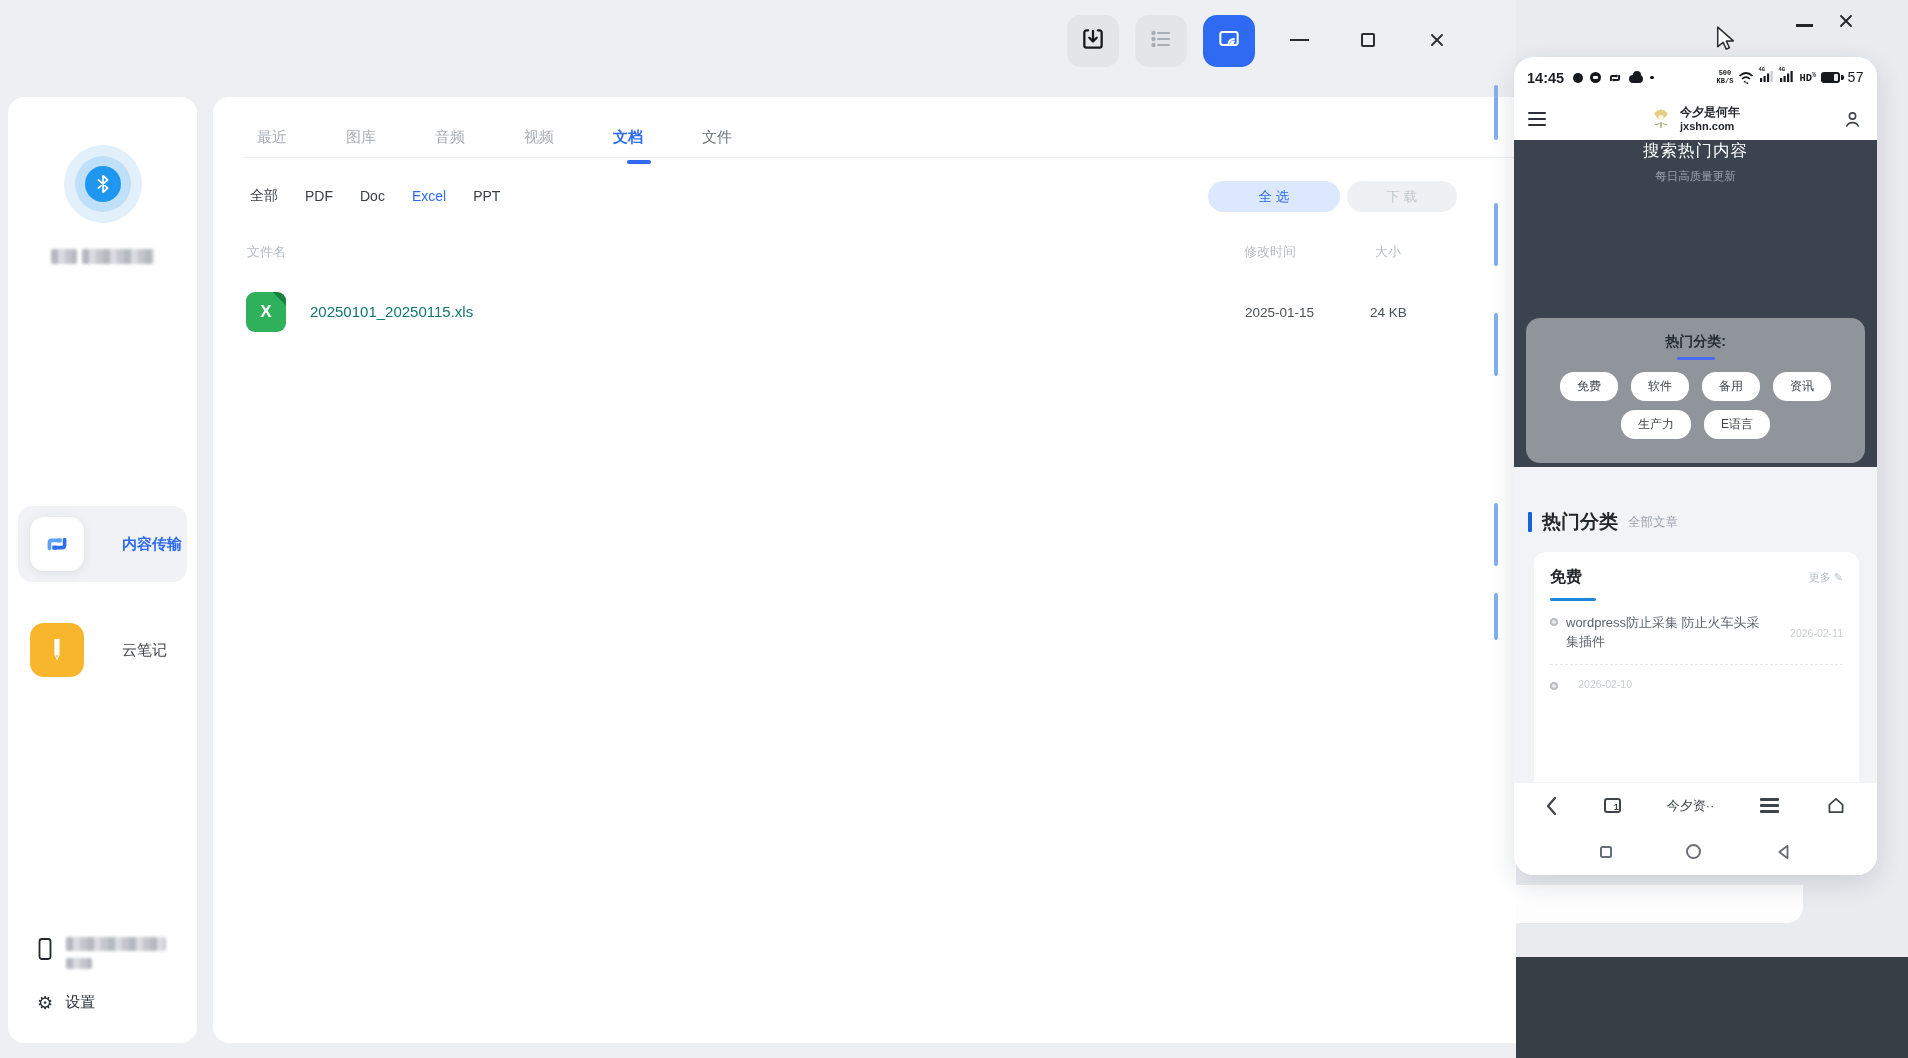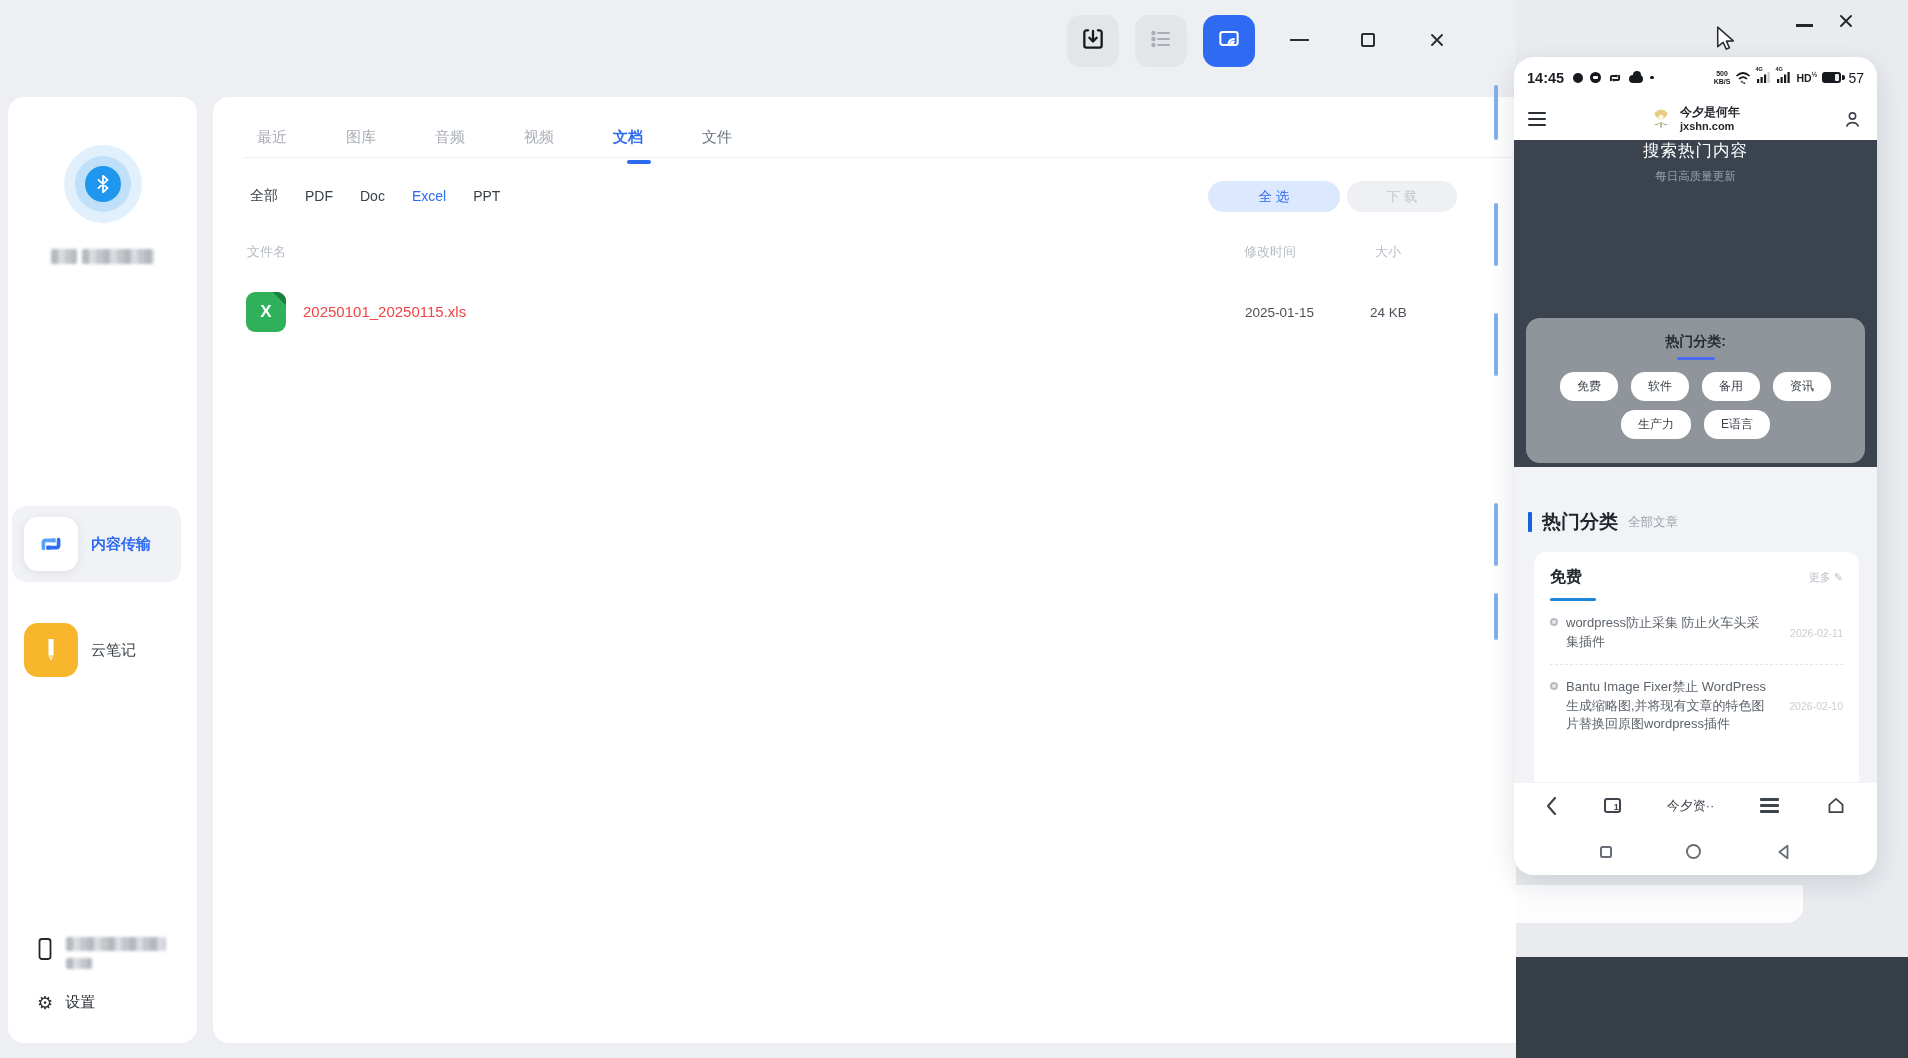--- a/index.html
+++ b/index.html
@@ -19,22 +19,22 @@
   .sidebar { position:absolute; left:8px; top:97px; width:189px; height:946px; background:#ffffff; border-radius:16px; }
   .bt-cluster { position:absolute; top:48px; left:0; width:100%; display:flex; flex-direction:column; align-items:center; }
   .bt-ring-outer { width:78px; height:78px; border-radius:50%; background:#e2f0fc; display:flex; align-items:center; justify-content:center; }
   .bt-ring-mid { width:56px; height:56px; border-radius:50%; background:#bededf6; background:#bfe0f8; display:flex; align-items:center; justify-content:center; }
   .bt-core { width:36px; height:36px; border-radius:50%; background:#1f97ef; display:flex; align-items:center; justify-content:center; }
   .blur-name { margin-top:26px; display:flex; gap:5px; filter:blur(1.6px); }
   .blur-name span, .blur-sm {
     display:inline-block; height:15px; border-radius:2px;
     background:repeating-linear-gradient(90deg,#b4b8bf 0 7px,#d8dbdf 7px 14px,#c3c7cc 14px 21px);
   }
-  .side-item { position:absolute; left:4px; width:169px; height:76px; border-radius:14px;
-               display:flex; align-items:center; padding-left:12px; cursor:pointer; }
+  .side-item { position:absolute; left:10px; width:169px; height:76px; border-radius:14px;
+               display:flex; align-items:center; padding-left:12px; cursor:pointer;gap:25px; }
   .side-item.selected { background:#f1f2f5; }
   .icon-tile { width:54px; height:54px; border-radius:14px; display:flex; align-items:center; justify-content:center; flex:none; }
   .tile-white { background:#fff; box-shadow:0 2px 10px rgba(40,60,90,.10); }
   .tile-yellow { background:#f8b62c; }
   .side-item .lbl { margin-left:13px; font-size:15px; color:#3d434b; }
   .side-item.selected .lbl { color:#2e6bf2; font-weight:bold; }
   .phone-row { position:absolute; left:29px; top:840px; display:flex; gap:13px; }
   .settings-row { position:absolute; left:29px; top:896px; display:flex; align-items:center; gap:12px; cursor:pointer; }
   .gear { font-size:18px; color:#2f343a; line-height:1; }
   .settings-row .lbl { font-size:15px; color:#2b3036; }
@@ -52,21 +52,21 @@
   .btn-pill { position:absolute; top:84px; height:31px; border-radius:16px; display:flex; align-items:center; justify-content:center; font-size:13.5px; cursor:pointer; }
   .btn-select { left:995px; width:132px; background:#dce8fd; color:#2e6bf2; }
   .btn-dl { left:1134px; width:110px; background:#eef0f3; color:#c2c7cd; }
   .th { position:absolute; top:146px; font-size:13px; color:#b6bcc4; }
   .th-name { left:34px; } .th-mod { left:1031px; } .th-size { left:1162px; }
   .file-row { position:absolute; left:33px; top:195px; width:1222px; height:46px; cursor:pointer; }
   .xls-icon { position:absolute; left:0; top:0; width:40px; height:40px; background:#2fb05a; border-radius:9px;
               display:flex; align-items:center; justify-content:center; color:#fff; font-weight:bold; font-size:17px; }
   .xls-fold { position:absolute; top:0; right:0; width:13px; height:13px; border-top-right-radius:9px;
               background:linear-gradient(to bottom left, #17813e 50%, rgba(0,0,0,0) 50.5%); }
-  .file-name { position:absolute; left:57px; top:11px; font-size:15px; color:#ef4444; }
+  .file-name { position:absolute; left:64px; top:11px; font-size:15px; color:#0f766e; }
   .file-date { position:absolute; left:999px; top:13px; font-size:13.5px; color:#4a5057; }
   .file-size { position:absolute; left:1124px; top:13px; font-size:13.5px; color:#4a5057; }
 
   .bdash { position:absolute; left:1494px; width:4px; border-radius:2px; background:#82b0ec; }
 
   
   .right-region { position:absolute; left:1516px; top:0; width:392px; height:1058px; background:#e9ebef; }
   .dark-bottom { position:absolute; left:0; bottom:0; width:392px; height:101px; background:#363e46; }
   .white-strip { position:absolute; left:0; top:885px; width:287px; height:38px; background:#fdfdfe; border-radius:0 0 16px 0; }
 
@@ -75,21 +75,21 @@
 
   .statusbar { height:41px; display:flex; align-items:center; padding:0 13px; background:#fff; }
   .sb-left { display:flex; align-items:center; gap:7px; }
   .sb-time { font-size:14.5px; font-weight:bold; color:#1b1f24; margin-right:2px; }
   .sb-dot { width:10px; height:10px; border-radius:50%; background:#16191d; }
   .sb-clock { width:11px; height:11px; border-radius:50%; background:#16191d; position:relative; }
   .sb-clock::after { content:""; position:absolute; left:3px; top:4px; width:5px; height:3px; background:#fff; border-radius:1px; }
   .sb-cloud { width:14px; height:8px; background:#16191d; border-radius:4px; position:relative; margin-top:3px; }
   .sb-cloud::before { content:""; position:absolute; top:-4px; left:4px; width:8px; height:8px; border-radius:50%; background:#16191d; }
   .sb-tinydot { width:3.5px; height:3.5px; border-radius:50%; background:#16191d; }
-  .sb-right { margin-left:auto; display:flex; align-items:center; gap:5px; }
+  .sb-right { margin-left:auto; display:flex; align-items:center; gap:5px;font-family:Liberation Mono, monospace; }
   .sb-speed { display:flex; flex-direction:column; align-items:center; font-size:7px; font-weight:bold; color:#16191d; line-height:1.1; }
   .sb-sig { position:relative; }
   .sb-sig .g { position:absolute; left:-1px; top:-3px; font-size:5.5px; font-weight:bold; color:#16191d; }
   .sb-hd { font-size:10.5px; font-weight:bold; color:#16191d; display:flex; align-items:flex-start; }
   .sb-hd .half { font-size:7px; margin-top:-1px; }
   .sb-batt { width:19px; height:10.5px; border-radius:3px; background:#16191d; position:relative; margin-right:2px; }
   .sb-batt::before { content:""; position:absolute; right:-3.5px; top:3px; width:2.5px; height:5px; background:#16191d; border-radius:0 2px 2px 0; }
   .sb-batt::after { content:""; position:absolute; right:2px; top:2px; width:4.5px; height:6.5px; background:#e9ebef; border-radius:1px; }
   .sb-pct { font-size:14px; color:#16191d; }
 
@@ -431,21 +431,20 @@
       <div class="fc-underline"></div>
 
       <div class="article">
         <span class="bullet"></span>
         <span class="a-title">wordpress防止采集 防止火车头采集插件</span>
         <span class="a-date">2026-02-11</span>
       </div>
       <div class="a-sep"></div>
       <div class="article">
         <span class="bullet"></span>
-        <span class="a-title">Bantu Image Fixer禁止 WordPress 生成缩略图,并将现有文章的特色图片替换回原图wordpress插件</span>
         <span class="a-date">2026-02-10</span>
       </div>
     </div>
   </div>
 
   <div class="browser-bar">
     <svg width="14" height="20" viewBox="0 0 12 20" fill="none" stroke="#3e444b" stroke-width="2.2" stroke-linecap="round" stroke-linejoin="round">
       <path d="M10 2 L3 10 L10 18"></path>
     </svg>
     <div class="tabbox">

